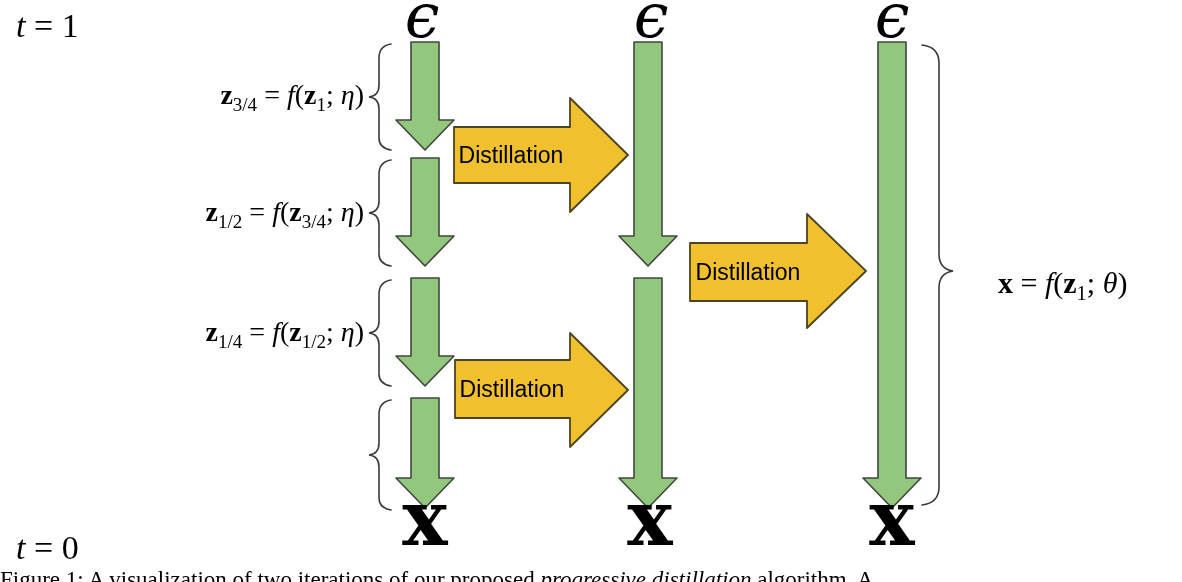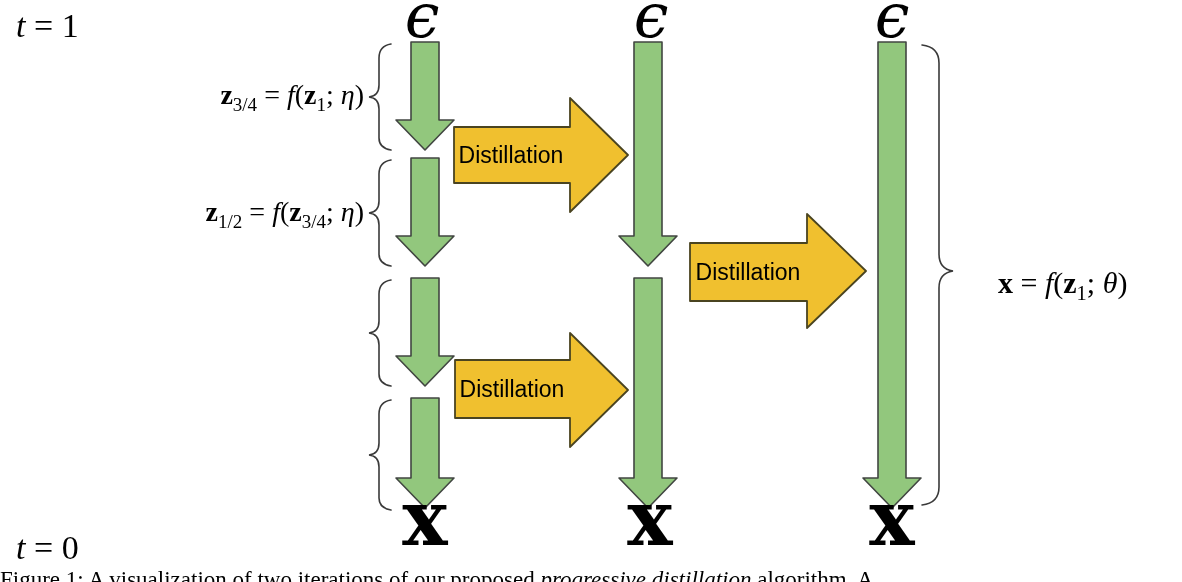--- a/index.html
+++ b/index.html
@@ -58,20 +58,21 @@
   <div class="mtext eps" style="left:390px;top:-7px">ϵ</div>
   <div class="mtext eps" style="left:619px;top:-7px">ϵ</div>
   <div class="mtext eps" style="left:860px;top:-7px">ϵ</div>
 
   <div class="mtext sample" style="left:387px;top:498px">x</div>
   <div class="mtext sample" style="left:612px;top:498px">x</div>
   <div class="mtext sample" style="left:854px;top:498px">x</div>
 
   <div class="mtext step-label" style="top:78px"><b>z</b><sub>3/4</sub> = <i>f</i>(<b>z</b><sub>1</sub>; <i>η</i>)</div>
   <div class="mtext step-label" style="top:195px"><b>z</b><sub>1/2</sub> = <i>f</i>(<b>z</b><sub>3/4</sub>; <i>η</i>)</div>
+  <div class="mtext step-label" style="top:315px"><b>z</b><sub>1/4</sub> = <i>f</i>(<b>z</b><sub>1/2</sub>; <i>η</i>)</div>
 
   <div class="mtext dist-label" style="left:441px;top:141px">Distillation</div>
   <div class="mtext dist-label" style="left:678px;top:258px">Distillation</div>
   <div class="mtext dist-label" style="left:442px;top:375px">Distillation</div>
 
   <div class="mtext final-label"><b>x</b> = <i>f</i>(<b>z</b><sub>1</sub>; <i>θ</i>)</div>
 
   <div class="mtext caption">Figure 1: A visualization of two iterations of our proposed <i>progressive distillation</i> algorithm. A</div>
 
 </div>

